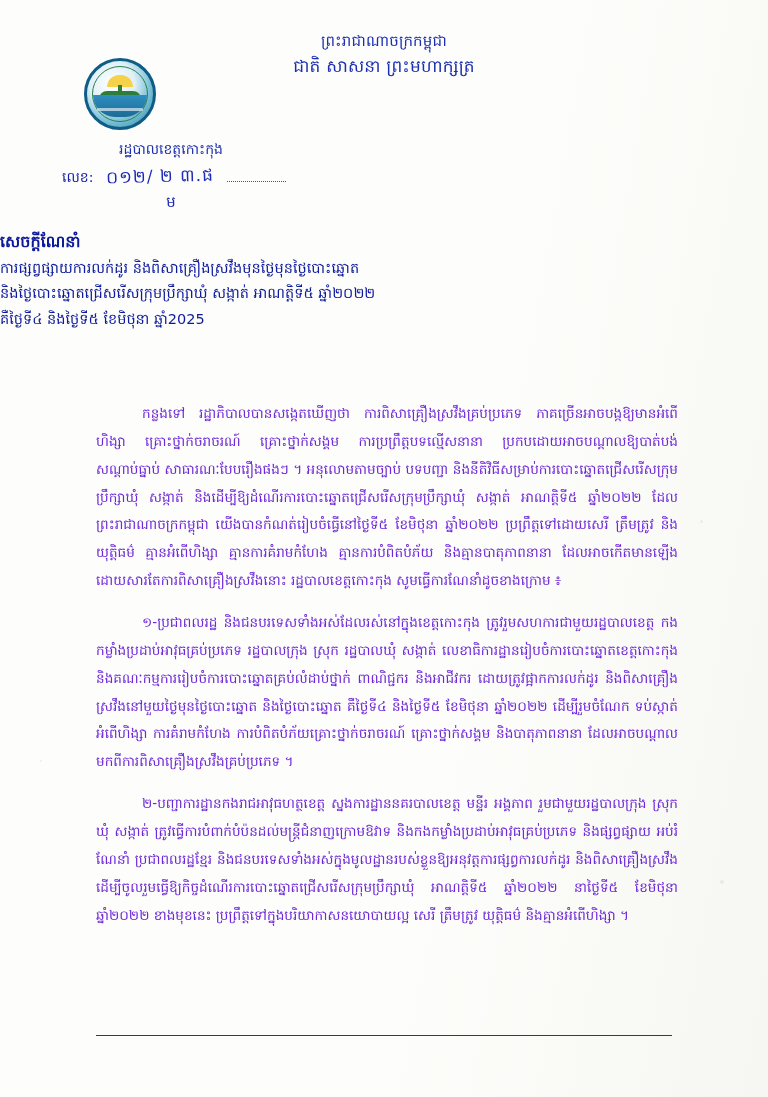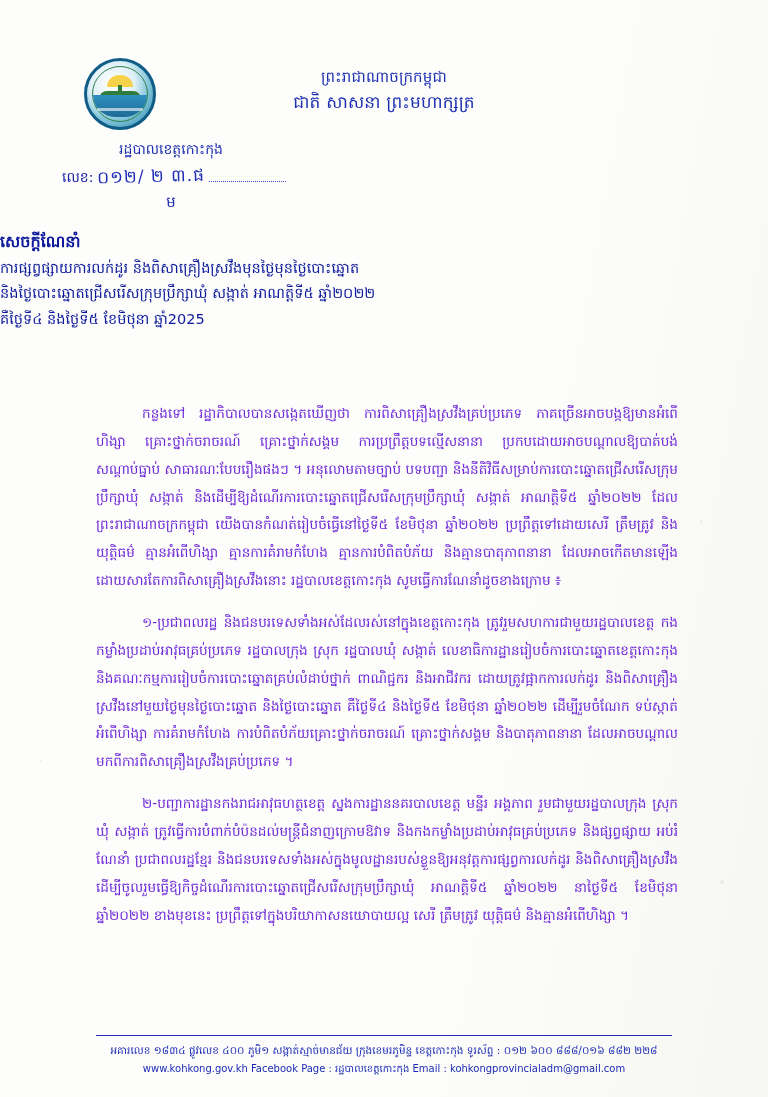--- a/index.html
+++ b/index.html
@@ -35,21 +35,20 @@
 
   
   .header-center {
     position: absolute;
     top: 30px;
     left: 0;
     width: 768px;
     text-align: center;
     color: #1c2fb0;
     line-height: 1.55;
-    margin-top: 36px;
   }
   .header-center .line1 {
     font-size: 15px;
     letter-spacing: 0.2px;
   }
   .header-center .line2 {
     font-size: 17px;
     letter-spacing: 0.2px;
   }
 
@@ -131,21 +130,21 @@
   }
   .issuer .org {
     font-size: 14px;
     text-align: center;
   }
   .issuer .numline {
     margin-top: 4px;
     font-size: 14px;
     display: flex;
     align-items: baseline;
-    gap: 4px;
+    gap: 13px;
     padding-left: 6px;
     color: #1a23a8;
   }
   .issuer .num-hand {
     font-family: "DejaVu Serif", "Liberation Serif", serif;
     font-size: 17px;
     color: #1d2bb5;
     letter-spacing: 1px;
     transform: rotate(-1.5deg);
   }
@@ -273,21 +272,17 @@
     <div class="t-line">គឺថ្ងៃទី៤ និងថ្ងៃទី៥ ខែមិថុនា ឆ្នាំ2025</div>
   </div>
 
   <div class="body-text">
     <p>កន្លងទៅ រដ្ឋាភិបាលបានសង្កេតឃើញថា ការពិសាគ្រឿងស្រវឹងគ្រប់ប្រភេទ ភាគច្រើនអាចបង្កឱ្យមានអំពើហិង្សា គ្រោះថ្នាក់ចរាចរណ៍ គ្រោះថ្នាក់សង្គម ការប្រព្រឹត្តបទល្មើសនានា ប្រកបដោយអាចបណ្តាលឱ្យបាត់បង់សណ្តាប់ធ្នាប់ សាធារណៈបែបរឿងផងៗ ។ អនុលោមតាមច្បាប់ បទបញ្ជា និងនីតិវិធីសម្រាប់ការបោះឆ្នោតជ្រើសរើសក្រុមប្រឹក្សាឃុំ សង្កាត់ និងដើម្បីឱ្យដំណើរការបោះឆ្នោតជ្រើសរើសក្រុមប្រឹក្សាឃុំ សង្កាត់ អាណត្តិទី៥ ឆ្នាំ២០២២ ដែលព្រះរាជាណាចក្រកម្ពុជា យើងបានកំណត់រៀបចំធ្វើនៅថ្ងៃទី៥ ខែមិថុនា ឆ្នាំ២០២២ ប្រព្រឹត្តទៅដោយសេរី ត្រឹមត្រូវ និងយុត្តិធម៌ គ្មានអំពើហិង្សា គ្មានការគំរាមកំហែង គ្មានការបំពិតបំភ័យ និងគ្មានបាតុភាពនានា ដែលអាចកើតមានឡើងដោយសារតែការពិសាគ្រឿងស្រវឹងនោះ រដ្ឋបាលខេត្តកោះកុង សូមធ្វើការណែនាំដូចខាងក្រោម ៖</p>
     <p class="item">១-ប្រជាពលរដ្ឋ និងជនបរទេសទាំងអស់ដែលរស់នៅក្នុងខេត្តកោះកុង ត្រូវរួមសហការជាមួយរដ្ឋបាលខេត្ត កងកម្លាំងប្រដាប់អាវុធគ្រប់ប្រភេទ រដ្ឋបាលក្រុង ស្រុក រដ្ឋបាលឃុំ សង្កាត់ លេខាធិការដ្ឋានរៀបចំការបោះឆ្នោតខេត្តកោះកុង និងគណៈកម្មការរៀបចំការបោះឆ្នោតគ្រប់លំដាប់ថ្នាក់  ពាណិជ្ជករ និងអាជីវករ ដោយត្រូវផ្អាកការលក់ដូរ និងពិសាគ្រឿងស្រវឹងនៅមួយថ្ងៃមុនថ្ងៃបោះឆ្នោត និងថ្ងៃបោះឆ្នោត គឺថ្ងៃទី៤ និងថ្ងៃទី៥ ខែមិថុនា ឆ្នាំ២០២២ ដើម្បីរួមចំណែក ទប់ស្កាត់អំពើហិង្សា ការគំរាមកំហែង ការបំពិតបំភ័យគ្រោះថ្នាក់ចរាចរណ៍ គ្រោះថ្នាក់សង្គម និងបាតុភាពនានា ដែលអាចបណ្តាលមកពីការពិសាគ្រឿងស្រវឹងគ្រប់ប្រភេទ ។</p>
     <p class="item">២-បញ្ជាការដ្ឋានកងរាជអាវុធហត្ថខេត្ត ស្នងការដ្ឋាននគរបាលខេត្ត មន្ទីរ អង្គភាព រួមជាមួយរដ្ឋបាលក្រុង ស្រុក ឃុំ សង្កាត់ ត្រូវធ្វើការបំពាក់បំប៉នដល់មន្ត្រីជំនាញក្រោមឱវាទ និងកងកម្លាំងប្រដាប់អាវុធគ្រប់ប្រភេទ និងផ្សព្វផ្សាយ អប់រំណែនាំ ប្រជាពលរដ្ឋខ្មែរ និងជនបរទេសទាំងអស់ក្នុងមូលដ្ឋានរបស់ខ្លួនឱ្យអនុវត្តការផ្សព្វការលក់ដូរ និងពិសាគ្រឿងស្រវឹង ដើម្បីចូលរួមធ្វើឱ្យកិច្ចដំណើរការបោះឆ្នោតជ្រើសរើសក្រុមប្រឹក្សាឃុំ អាណត្តិទី៥ ឆ្នាំ២០២២ នាថ្ងៃទី៥ ខែមិថុនា ឆ្នាំ២០២២ ខាងមុខនេះ ប្រព្រឹត្តទៅក្នុងបរិយាកាសនយោបាយល្អ សេរី ត្រឹមត្រូវ យុត្តិធម៌ និងគ្មានអំពើហិង្សា ។</p>
   </div>
 
   <div class="footer-rule"></div>
-  <div class="footer">
-    <div class="f1">អគារលេខ ១៨៣៤ ផ្លូវលេខ ៤០០ ភូមិ១ សង្កាត់ស្មាច់មានជ័យ ក្រុងខេមរភូមិន្ទ ខេត្តកោះកុង ទូរស័ព្ទ : ០១២ ៦០០ ៨៨៨/០១៦ ៨៨២ ២២៨</div>
-    <div class="f2">www.kohkong.gov.kh  Facebook Page : រដ្ឋបាលខេត្តកោះកុង  Email : kohkongprovincialadm@gmail.com</div>
-  </div>
 
   <div class="speckle" style="left:700px;top:520px;width:3px;height:3px;"></div>
   <div class="speckle" style="left:40px;top:760px;width:2px;height:2px;"></div>
   <div class="speckle" style="left:720px;top:880px;width:4px;height:4px;"></div>
 </div>
 
 </body></html>

